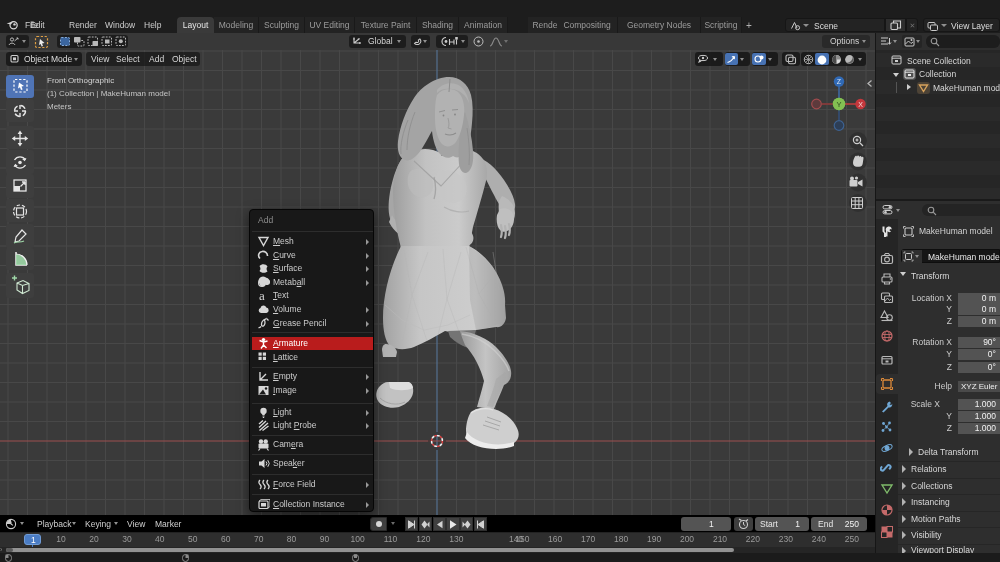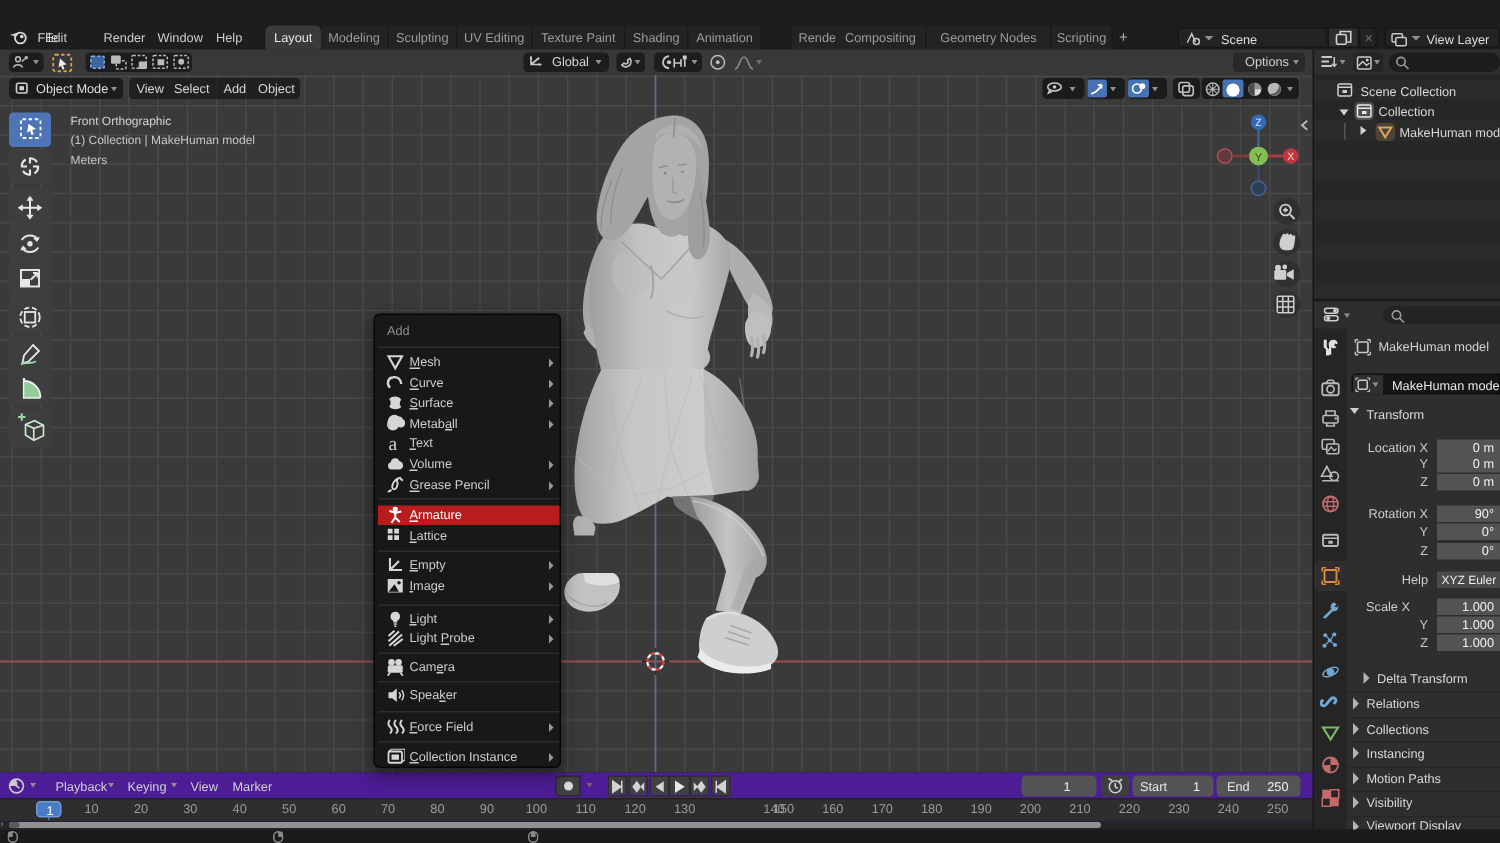--- a/index.html
+++ b/index.html
@@ -36,21 +36,21 @@
 
 
 #tooltip { left:328px; top:356px; width:153px; height:26px; background:#121212; border:1px solid #414141; border-radius:3px; z-index:40; }
 #tooltip span { position:absolute; left:8px; top:7px; color:#ababab; font-size:8.5px; white-space:nowrap; }
 
 
 #outliner { left:876px; top:33px; width:124px; height:166px; background:#262626; }
 #props { left:876px; top:199px; width:124px; height:354px; background:#2e2e2e; }
 
 
-#timeline { left:0; top:515px; width:876px; height:38px; background:#4c1d95; }
+#timeline { left:0; top:515px; width:876px; height:38px; background:#000000; }
 #statusbar { left:0; top:553px; width:1000px; height:9px; background:#1b1b1b; }
 </style>
 </head>
 <body>
 <div id="app">
 
 
 <div id="topbar" class="abs">
   <svg class="abs" style="left:6px;top:2px" width="13" height="12" viewBox="0 0 13 12">
     <circle cx="7.6" cy="6.3" r="3.6" fill="none" stroke="#d8d8d8" stroke-width="1.2"></circle>

